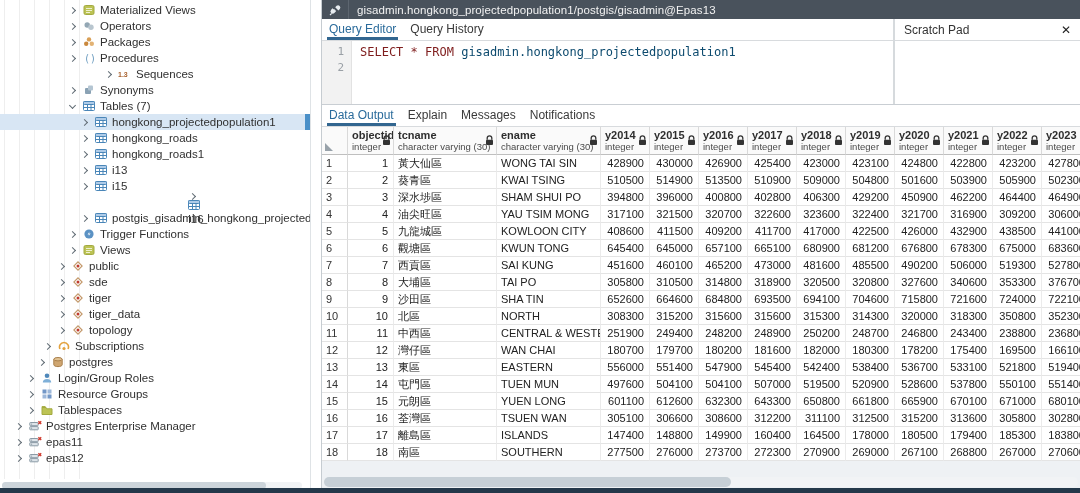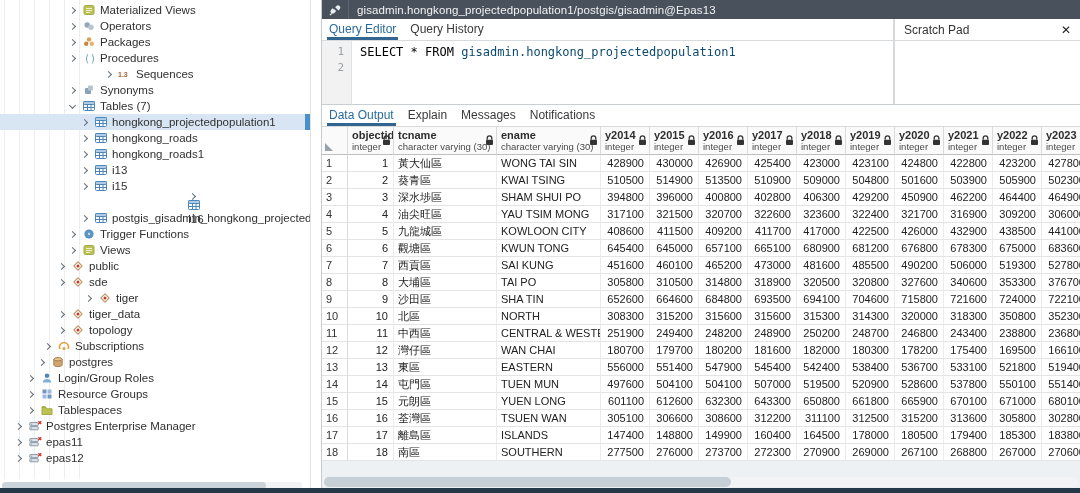--- a/index.html
+++ b/index.html
@@ -30,21 +30,21 @@
   .ttext { font-size:11.5px; padding-left:8px; letter-spacing:.1px; }
 
   .upper { height:86px; flex:0 0 86px; display:flex; border-bottom:1px solid #c9ced3; }
   .editor-pane { width:571px; flex:0 0 571px; display:flex; flex-direction:column; }
   .etabs, .shead, .rtabs { height:22px; flex:0 0 22px; display:flex; align-items:center; border-bottom:1px solid #d8dbde; background:#fff; }
   .tab { font-size:12px; color:#3a3a3a; margin:0 5px; height:100%; line-height:20px; padding:0 2px; }
   .tab.active { color:#2a6b9b; box-shadow:inset 0 -3px 0 #326690; }
   .editor { flex:1; display:flex; background:#fff; }
   .gutterln { width:30px; background:#f2f2f2; border-right:1px solid #e2e2e2; text-align:right; padding:3px 7px 0 0; color:#9aa0a6; font:11px "DejaVu Sans Mono",monospace; line-height:16px; }
   .code { padding:3px 0 0 8px; font:12px "DejaVu Sans Mono",monospace; line-height:16px; white-space:pre; }
-  .kw { color:#000000; }
+  .kw { color:#7f1d1d; }
   .ident { color:#0c4a6e; }
   .vdiv { width:2px; flex:0 0 2px; background:#d6dadd; }
   .scratch { flex:1; display:flex; flex-direction:column; min-width:0; }
   .shead { justify-content:space-between; padding:0 9px; }
   .shead span:first-child { font-size:12px; color:#333; }
   .sclose { font-size:12px; font-weight:bold; color:#222; cursor:pointer; }
   .sbody { flex:1; background:#fff; }
 
   .results { flex:1; display:flex; flex-direction:column; min-height:0; background:#eef1f4; }
   .rtabs { background:#fff; }
@@ -274,21 +274,21 @@
         <div class="trow" style="padding-left: 59px;">
           <span class="chev right"></span>
           <span class="ticon">
             <svg width="12" height="12" viewBox="0 0 12 12">
               <rect x="3.1" y="3.1" width="5.8" height="5.8" transform="rotate(45 6 6)" fill="#fff" stroke="#c49a6c" stroke-width="1.2"></rect>
               <circle cx="6" cy="6" r="1.5" fill="#c0392b"></circle>
             </svg>
           </span>
           <span class="tlabel">sde</span>
         </div>
-        <div class="trow" style="padding-left: 86px;">
+        <div class="trow" style="padding-left: 59px;">
           <span class="chev right"></span>
           <span class="ticon">
             <svg width="12" height="12" viewBox="0 0 12 12">
               <rect x="3.1" y="3.1" width="5.8" height="5.8" transform="rotate(45 6 6)" fill="#fff" stroke="#c49a6c" stroke-width="1.2"></rect>
               <circle cx="6" cy="6" r="1.5" fill="#c0392b"></circle>
             </svg>
           </span>
           <span class="tlabel">tiger</span>
         </div>
         <div class="trow" style="padding-left: 59px;">

